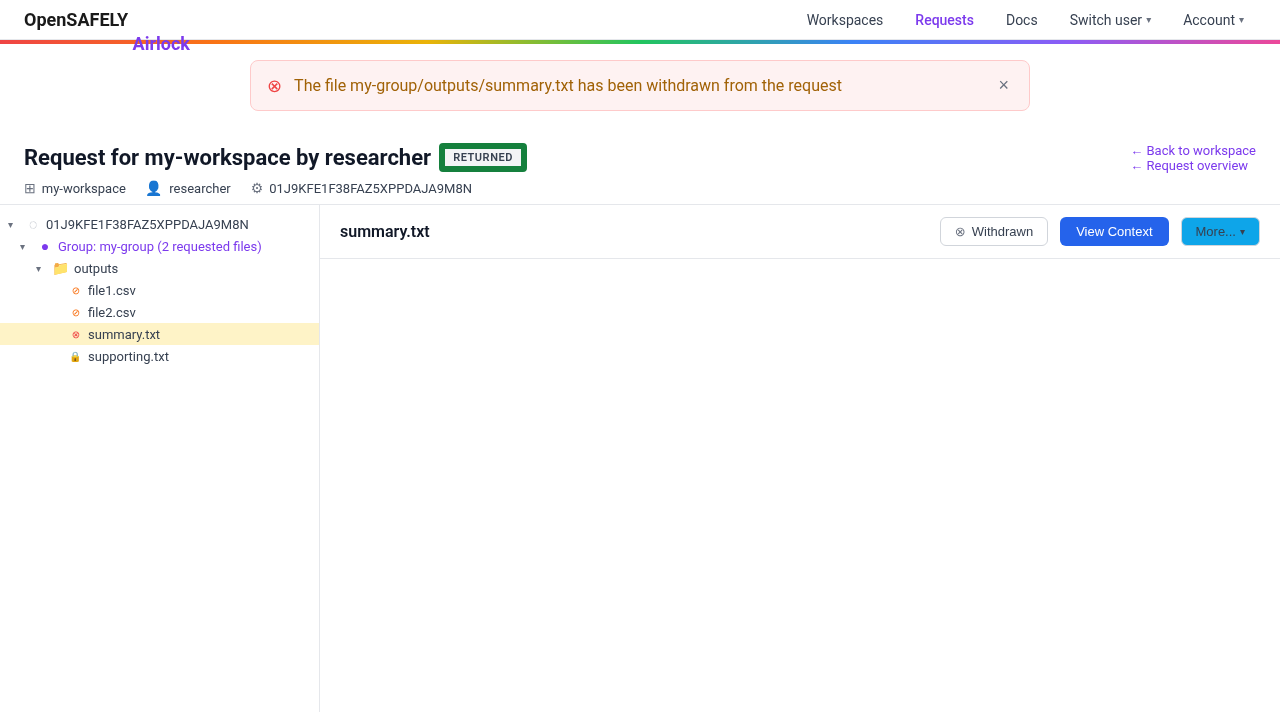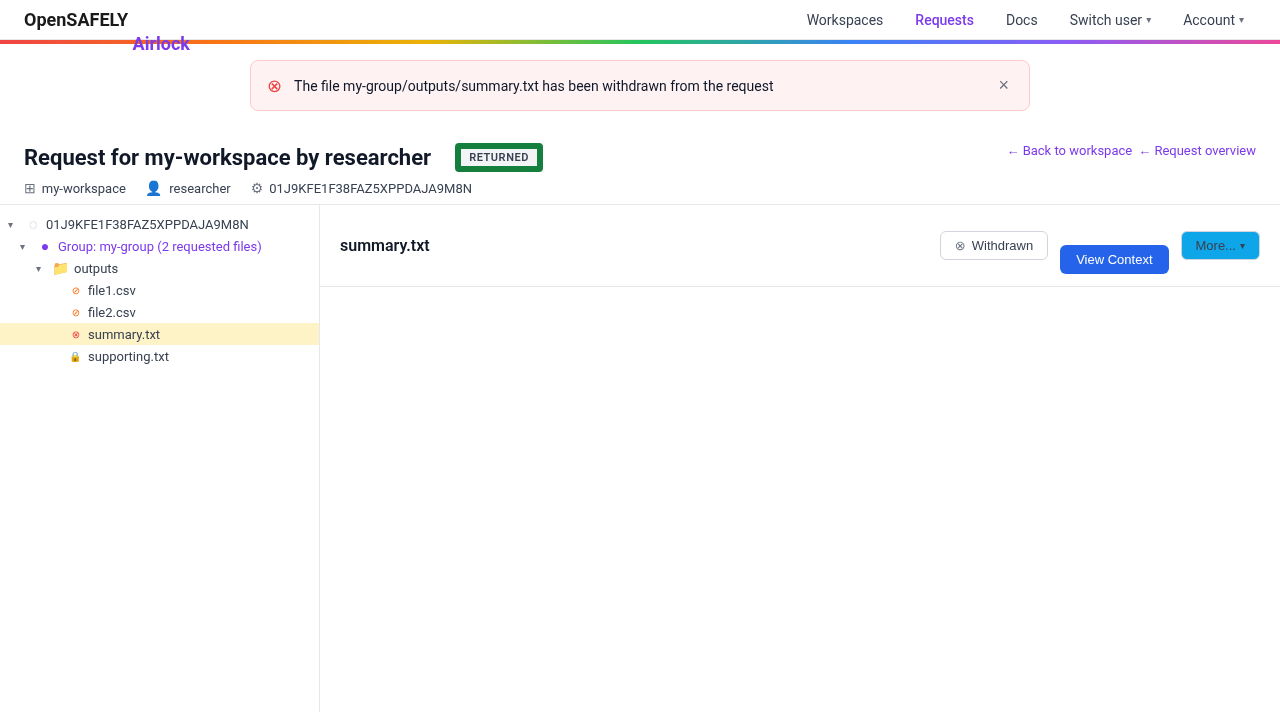--- a/index.html
+++ b/index.html
@@ -27,35 +27,35 @@
     }
 
     
     .alert-container { padding: 16px 24px; }
     .alert {
       display: flex; align-items: center; gap: 12px;
       background: #fef2f2; border: 1px solid #fecaca; border-radius: 8px;
       padding: 14px 16px; max-width: 780px; margin: 0 auto;
     }
     .alert-icon { color: #ef4444; font-size: 18px; flex-shrink: 0; }
-    .alert-text { color: #0f172a; flex: 1; font-size: 14px; }
+    .alert-text { color: #a16207; flex: 1; font-size: 16px; }
     .alert-close { background: none; border: none; cursor: pointer; color: #6b7280; font-size: 18px; padding: 0 4px; }
 
     
     .main-header { padding: 16px 24px 8px; display: flex; justify-content: space-between; align-items: flex-start; }
     .page-title-area {}
-    .page-title { font-size: 22px; font-weight: 700; color: #111827; display: flex; align-items: center; gap: 24px; text-align: right; }
+    .page-title { font-size: 22px; font-weight: 700; color: #111827; display: flex; align-items: center; gap: 8px; text-align: right; }
     .badge-returned {
       font-size: 11px; font-weight: 600; padding: 2px 8px; border-radius: 4px;
       background: #f3f4f6; color: #374151; border: 6px solid #15803d; letter-spacing: 0.05em;
     }
     .meta-row { display: flex; align-items: center; gap: 20px; margin-top: 8px; }
     .meta-item { display: flex; align-items: center; gap: 6px; color: #374151; font-size: 13px; }
     .meta-icon { font-size: 14px; color: #6b7280; }
-    .header-actions { display: flex; flex-direction: row; align-items: flex-end; gap: 6px; }
+    .header-actions { display: flex; flex-direction: column; align-items: flex-start; }
     .back-link { color: #7c3aed; text-decoration: none; font-size: 13px; display: flex; align-items: center; gap: 4px; }
 
     
     .content-area { display: flex; border-top: 1px solid #e5e7eb; height: calc(720px - 48px - 4px - 80px - 80px); }
 
     
     .sidebar { width: 320px; border-right: 1px solid #e5e7eb; overflow-y: auto; padding: 8px 0; flex-shrink: 0; }
     .tree-item { display: flex; align-items: center; gap: 4px; padding: 3px 8px; cursor: pointer; font-size: 13px; color: #374151; }
     .tree-item.active { background: #fef3c7; }
     .tree-chevron { font-size: 10px; color: #6b7280; width: 12px; }
@@ -75,21 +75,21 @@
     .file-header { display: flex; align-items: center; padding: 12px 20px; border-bottom: 1px solid #e5e7eb; gap: 12px; }
     .file-name { font-size: 16px; font-weight: 600; color: #111827; flex: 1; }
     .btn-withdrawn {
       display: flex; align-items: center; gap: 6px;
       border: 1px solid #d1d5db; background: #fff; color: #374151;
       padding: 6px 14px; border-radius: 6px; font-size: 13px; cursor: pointer;
     }
     .btn-withdrawn .icon { color: #6b7280; }
     .btn-view-context {
       background: #2563eb; color: #fff; border: none;
-      padding: 7px 16px; border-radius: 6px; font-size: 13px; font-weight: 500; cursor: pointer; margin-top: 28px;
+      padding: 7px 16px; border-radius: 6px; font-size: 13px; font-weight: 500; cursor: pointer;
     }
     .btn-more {
       display: flex; align-items: center; gap: 4px;
       border: 1px solid #d1d5db; background: #0ea5e9; color: #374151;
       padding: 6px 14px; border-radius: 6px; font-size: 13px; cursor: pointer;
     }
     .file-body { padding: 20px; font-family: 'Courier New', monospace; font-size: 13px; color: #374151; line-height: 1.6; }
   </style>
 </head>
 <body>

